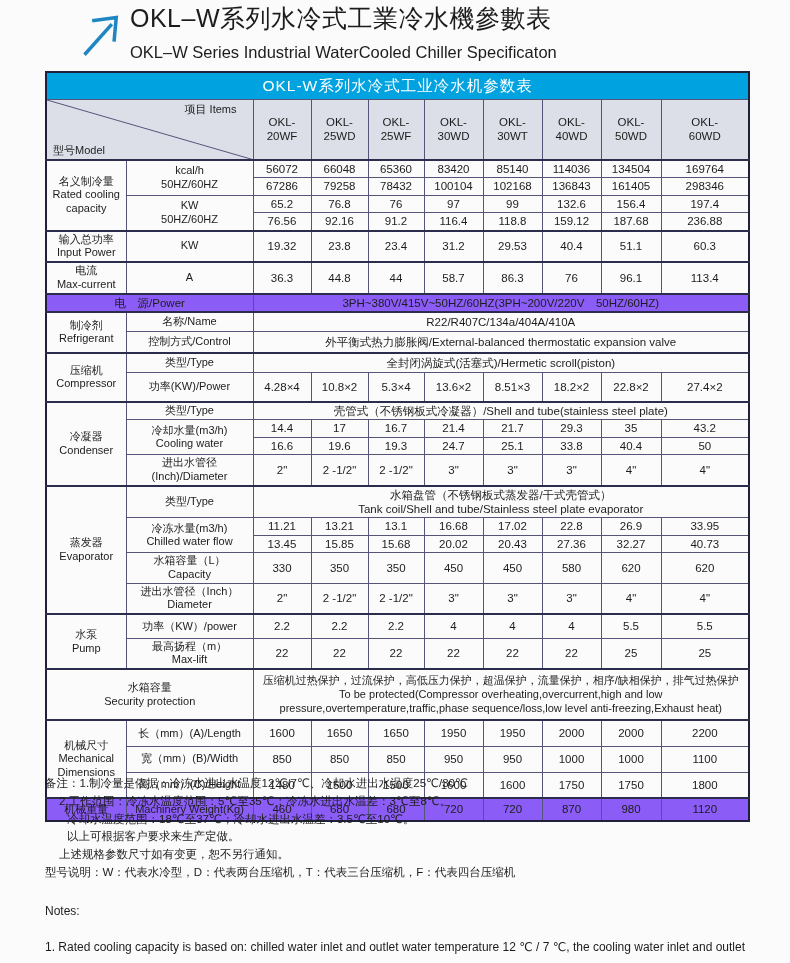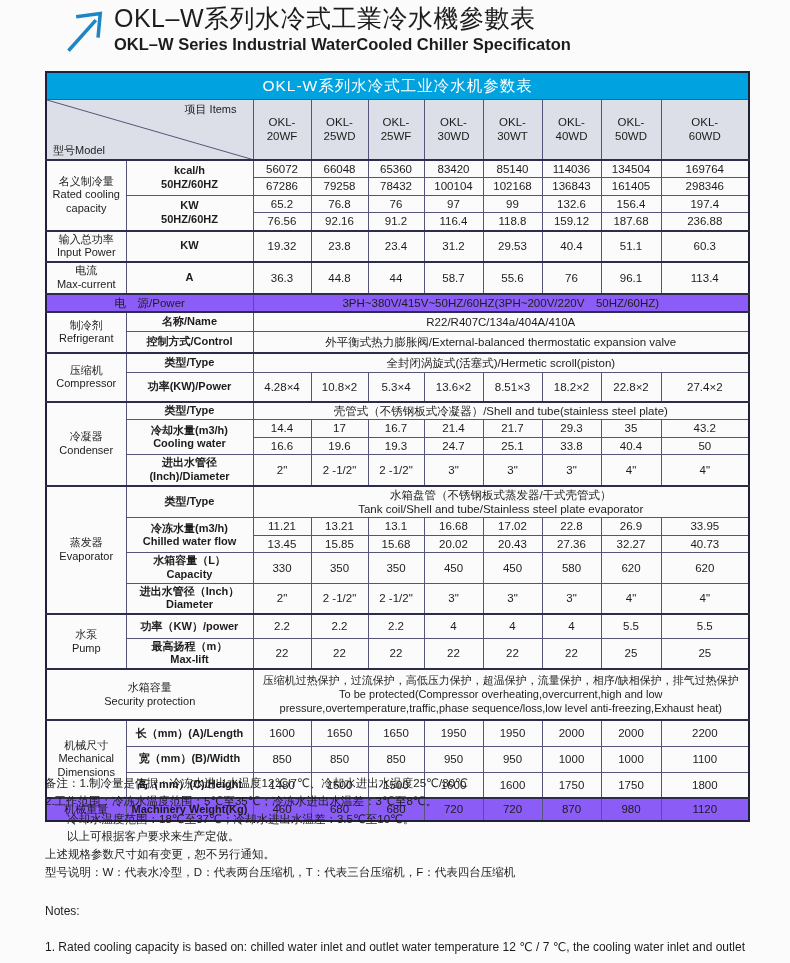--- a/index.html
+++ b/index.html
@@ -4,25 +4,25 @@
 <style>
   html,body{margin:0;padding:0;}
   body{
     width:790px;height:963px;
     background:#fbfbfb;
     font-family:"Liberation Sans","DejaVu Sans",sans-serif;
     color:#1c1c1c;
     position:relative;
   }
   
-  .page-header{position:absolute;left:64px;top:4px;display:flex;align-items:center;}
+  .page-header{position:absolute;left:80px;top:4px;display:flex;align-items:center;}
   .logo{width:44px;height:46px;margin-top:4px;flex:0 0 auto;}
   .titles{margin-left:6px;}
   .title-cn{font-size:25px;font-weight:500;letter-spacing:.5px;line-height:1.15;}
-  .title-en{font-size:16.5px;font-weight:700;margin-top:2px;}
+  .title-en{font-size:16.5px;font-weight:400;margin-top:10px;}
   
   table.spec{
     position:absolute;left:45px;top:71px;
     width:703px;border-collapse:collapse;table-layout:fixed;
     border:2px solid #20203a;
     font-size:11.5px;
   }
   table.spec td{
     border:1px solid #55557a;
     text-align:center;vertical-align:middle;
@@ -32,32 +32,32 @@
   }
   tr.grp td{border-top:2px solid #2c2c4c;}
   .banner-row td{
     background:#00a3e0;color:#ffffff;
     font-size:15.5px;font-weight:500;letter-spacing:1px;
     border-bottom:1px solid #2c2c4c;
   }
   .head-row td{background:#dcdfe8;font-size:11.5px;}
   tr.gray td{background:#8b5cf6;}
   .grp-cell{font-size:11px;}
-  .item{font-size:11px;font-weight:bold;}
+  .item{font-size:11px;}
   td.span-val{font-size:11.5px;}
   td.left-text{text-align:left;padding:3px 6px;font-size:11px;line-height:1.35;}
   
   .corner{position:relative;padding:0;}
   .corner svg.diag{position:absolute;left:0;top:0;width:100%;height:100%;}
   .corner .corner-model{position:absolute;left:6px;bottom:1px;font-size:11px;}
   .corner .corner-items{position:absolute;right:16px;top:3px;font-size:11px;}
   
   .notes{position:absolute;left:45px;top:775px;width:710px;font-size:11.5px;line-height:1.55;}
   .notes div{white-space:pre-line;}
-  .ind1{}
+  .ind1{padding-left:14px;}
   .ind2{padding-left:22px;}
   .en-notes{margin-top:2px;font-size:12px;line-height:1.5;}
 </style>
 </head>
 <body>
 
 <div class="page-header">
   <svg class="logo" viewBox="0 0 40 42">
     <path d="M4 39 L29 11" stroke="#1f86c4" stroke-width="3.2" fill="none"></path>
     <path d="M11 8 L33 5 L31 27" stroke="#1f86c4" stroke-width="3.2" fill="none" stroke-linejoin="miter"></path>
@@ -173,21 +173,21 @@
         <td>60.3</td>
       </tr>
   <tr class="grp" style="height:30px">
     <td class="grp-cell">电流
 Max-current</td>
     <td class="item">A</td>
   <td>36.3</td>
         <td>44.8</td>
         <td>44</td>
         <td>58.7</td>
-        <td>55.6</td>
+        <td>86.3</td>
         <td>76</td>
         <td>96.1</td>
         <td>113.4</td>
       </tr>
 
   <tr class="grp gray" style="height:17px">
     <td colspan="2">电　源/Power</td>
     <td colspan="8" class="span-val">3PH~380V/415V~50HZ/60HZ(3PH~200V/220V　50HZ/60HZ)</td>
   </tr>
 

